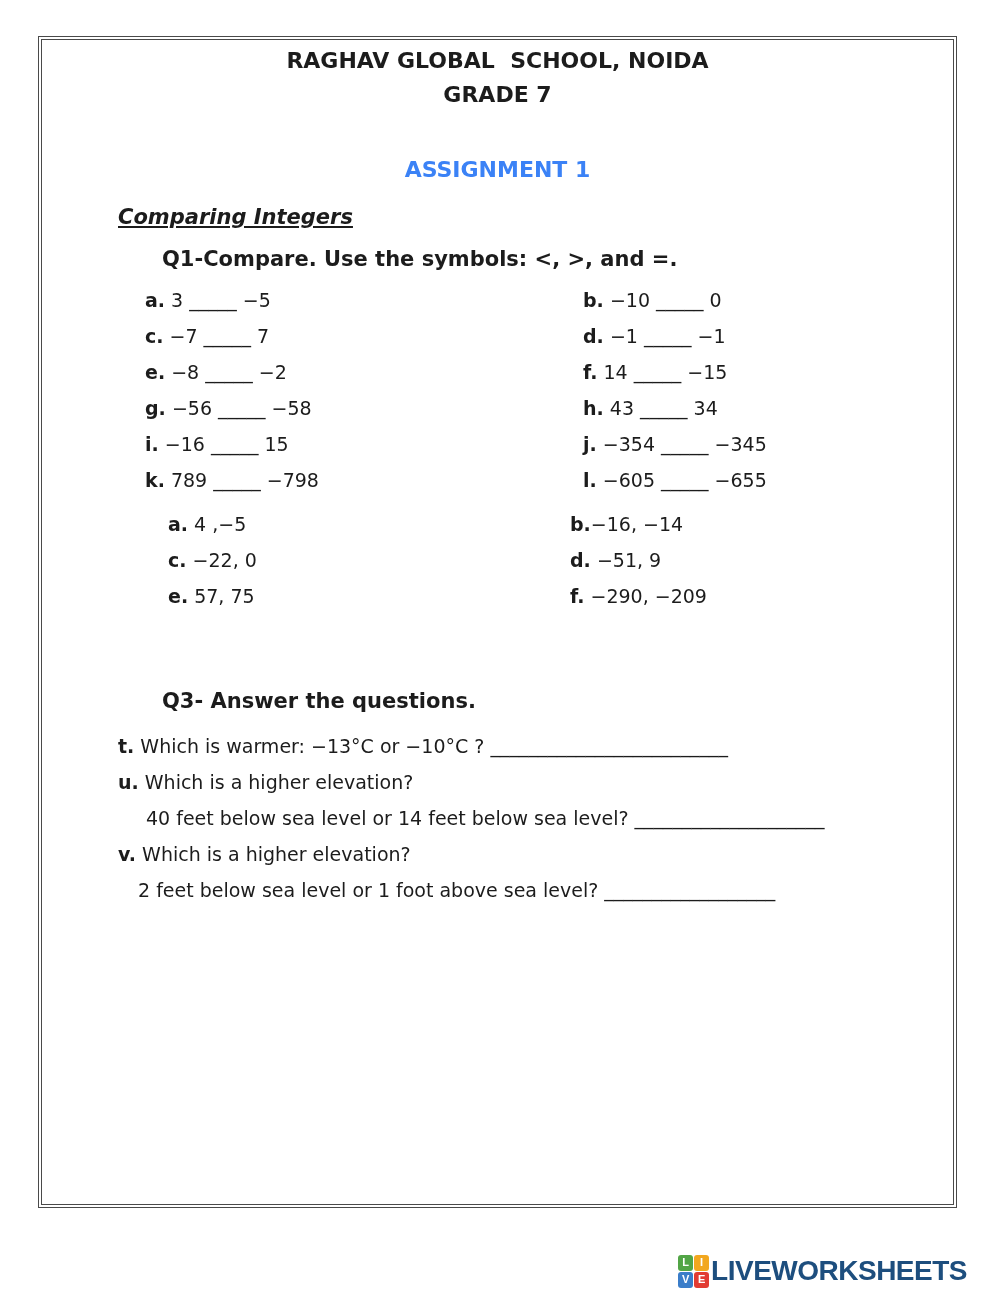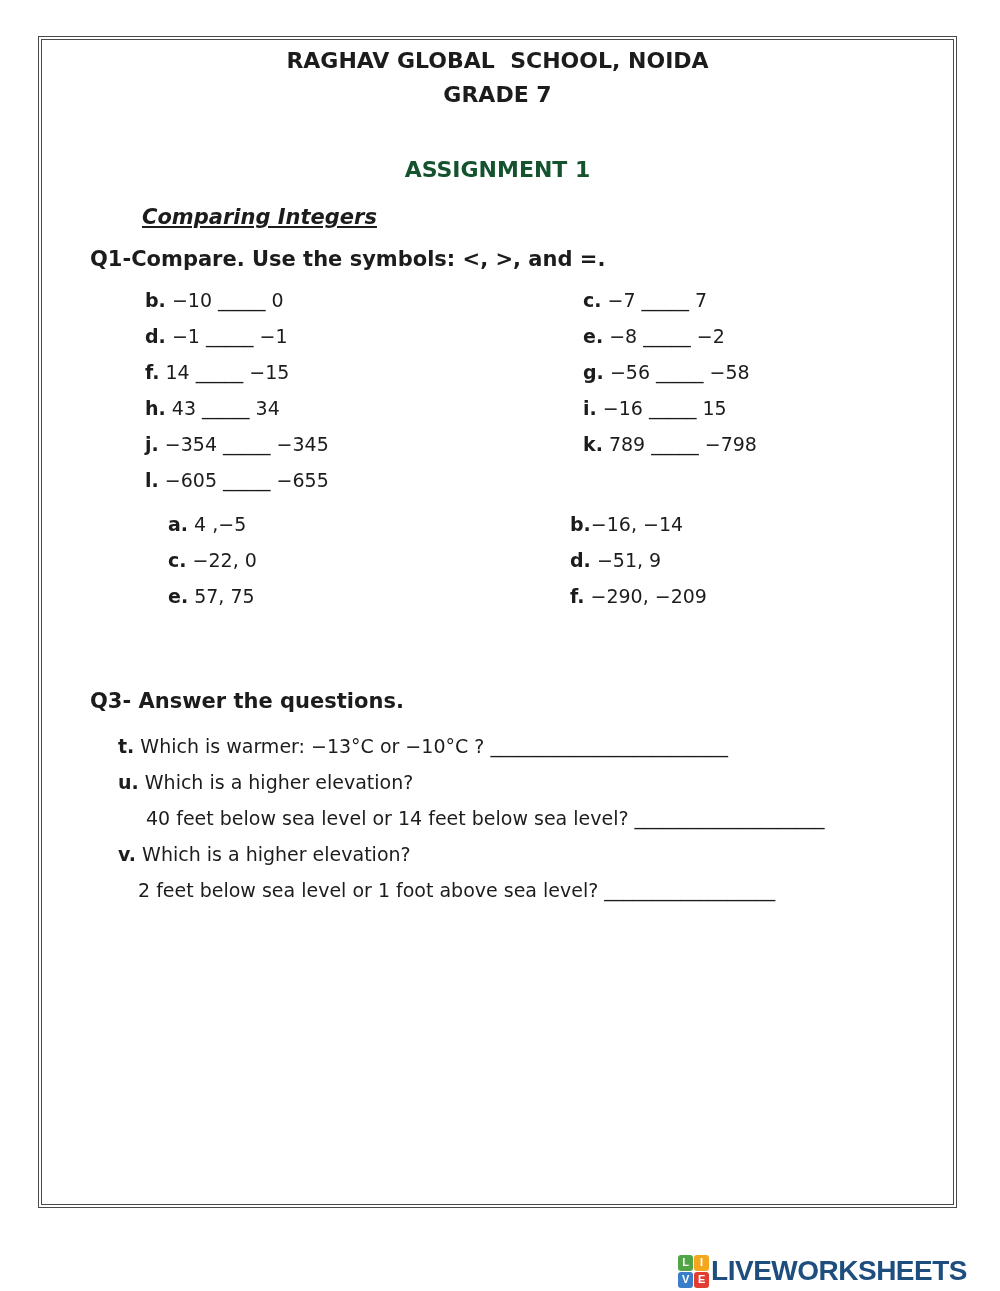--- a/index.html
+++ b/index.html
@@ -27,34 +27,34 @@
     line-height: 34px;
     white-space: pre-wrap;
     letter-spacing: 0px;
   }
   .assignment-title {
     margin-top: 41px;
     text-align: center;
     font-weight: bold;
     font-size: 22px;
     line-height: 34px;
-    color: #14532d;
+    color: #3b82f6;
   }
   .topic-title {
     margin-top: 13px;
-    margin-left: 100px;
+    margin-left: 76px;
     font-weight: bold;
     font-style: italic;
     text-decoration: underline;
     font-size: 21px;
     line-height: 34px;
     width: fit-content;
   }
   .q-heading {
-    margin-left: 48px;
+    margin-left: 120px;
     font-weight: bold;
     font-size: 21px;
     line-height: 34px;
   }
   .q1-heading { margin-top: 8px; }
   .q2-heading { margin-top: 66px; }
   .q3-heading { margin-top: 70px; }
   .two-col {
     margin-left: 76px;
     margin-right: 20px;
@@ -124,20 +124,21 @@
   <div class="center-line">RAGHAV GLOBAL  SCHOOL, NOIDA</div>
   <div class="center-line">GRADE 7</div>
 
   <div class="assignment-title">ASSIGNMENT 1</div>
 
   <div class="topic-title">Comparing Integers</div>
 
   <div class="q-heading q1-heading">Q1-Compare. Use the symbols: &lt;, &gt;, and =.</div>
 
   <div class="two-col q1-grid">
+    <div class="item"><b>a.</b> <span>3 _____ −5</span></div>
     <div class="item"><b>b.</b> <span>−10 _____ 0</span></div>
     <div class="item"><b>c.</b> <span>−7 _____ 7</span></div>
     <div class="item"><b>d.</b> <span>−1 _____ −1</span></div>
     <div class="item"><b>e.</b> <span>−8 _____ −2</span></div>
     <div class="item"><b>f.</b> <span>14 _____ −15</span></div>
     <div class="item"><b>g.</b> <span>−56 _____ −58</span></div>
     <div class="item"><b>h.</b> <span>43 _____ 34</span></div>
     <div class="item"><b>i.</b> <span>−16 _____ 15</span></div>
     <div class="item"><b>j.</b> <span>−354 _____ −345</span></div>
     <div class="item"><b>k.</b> <span>789 _____ −798</span></div>

